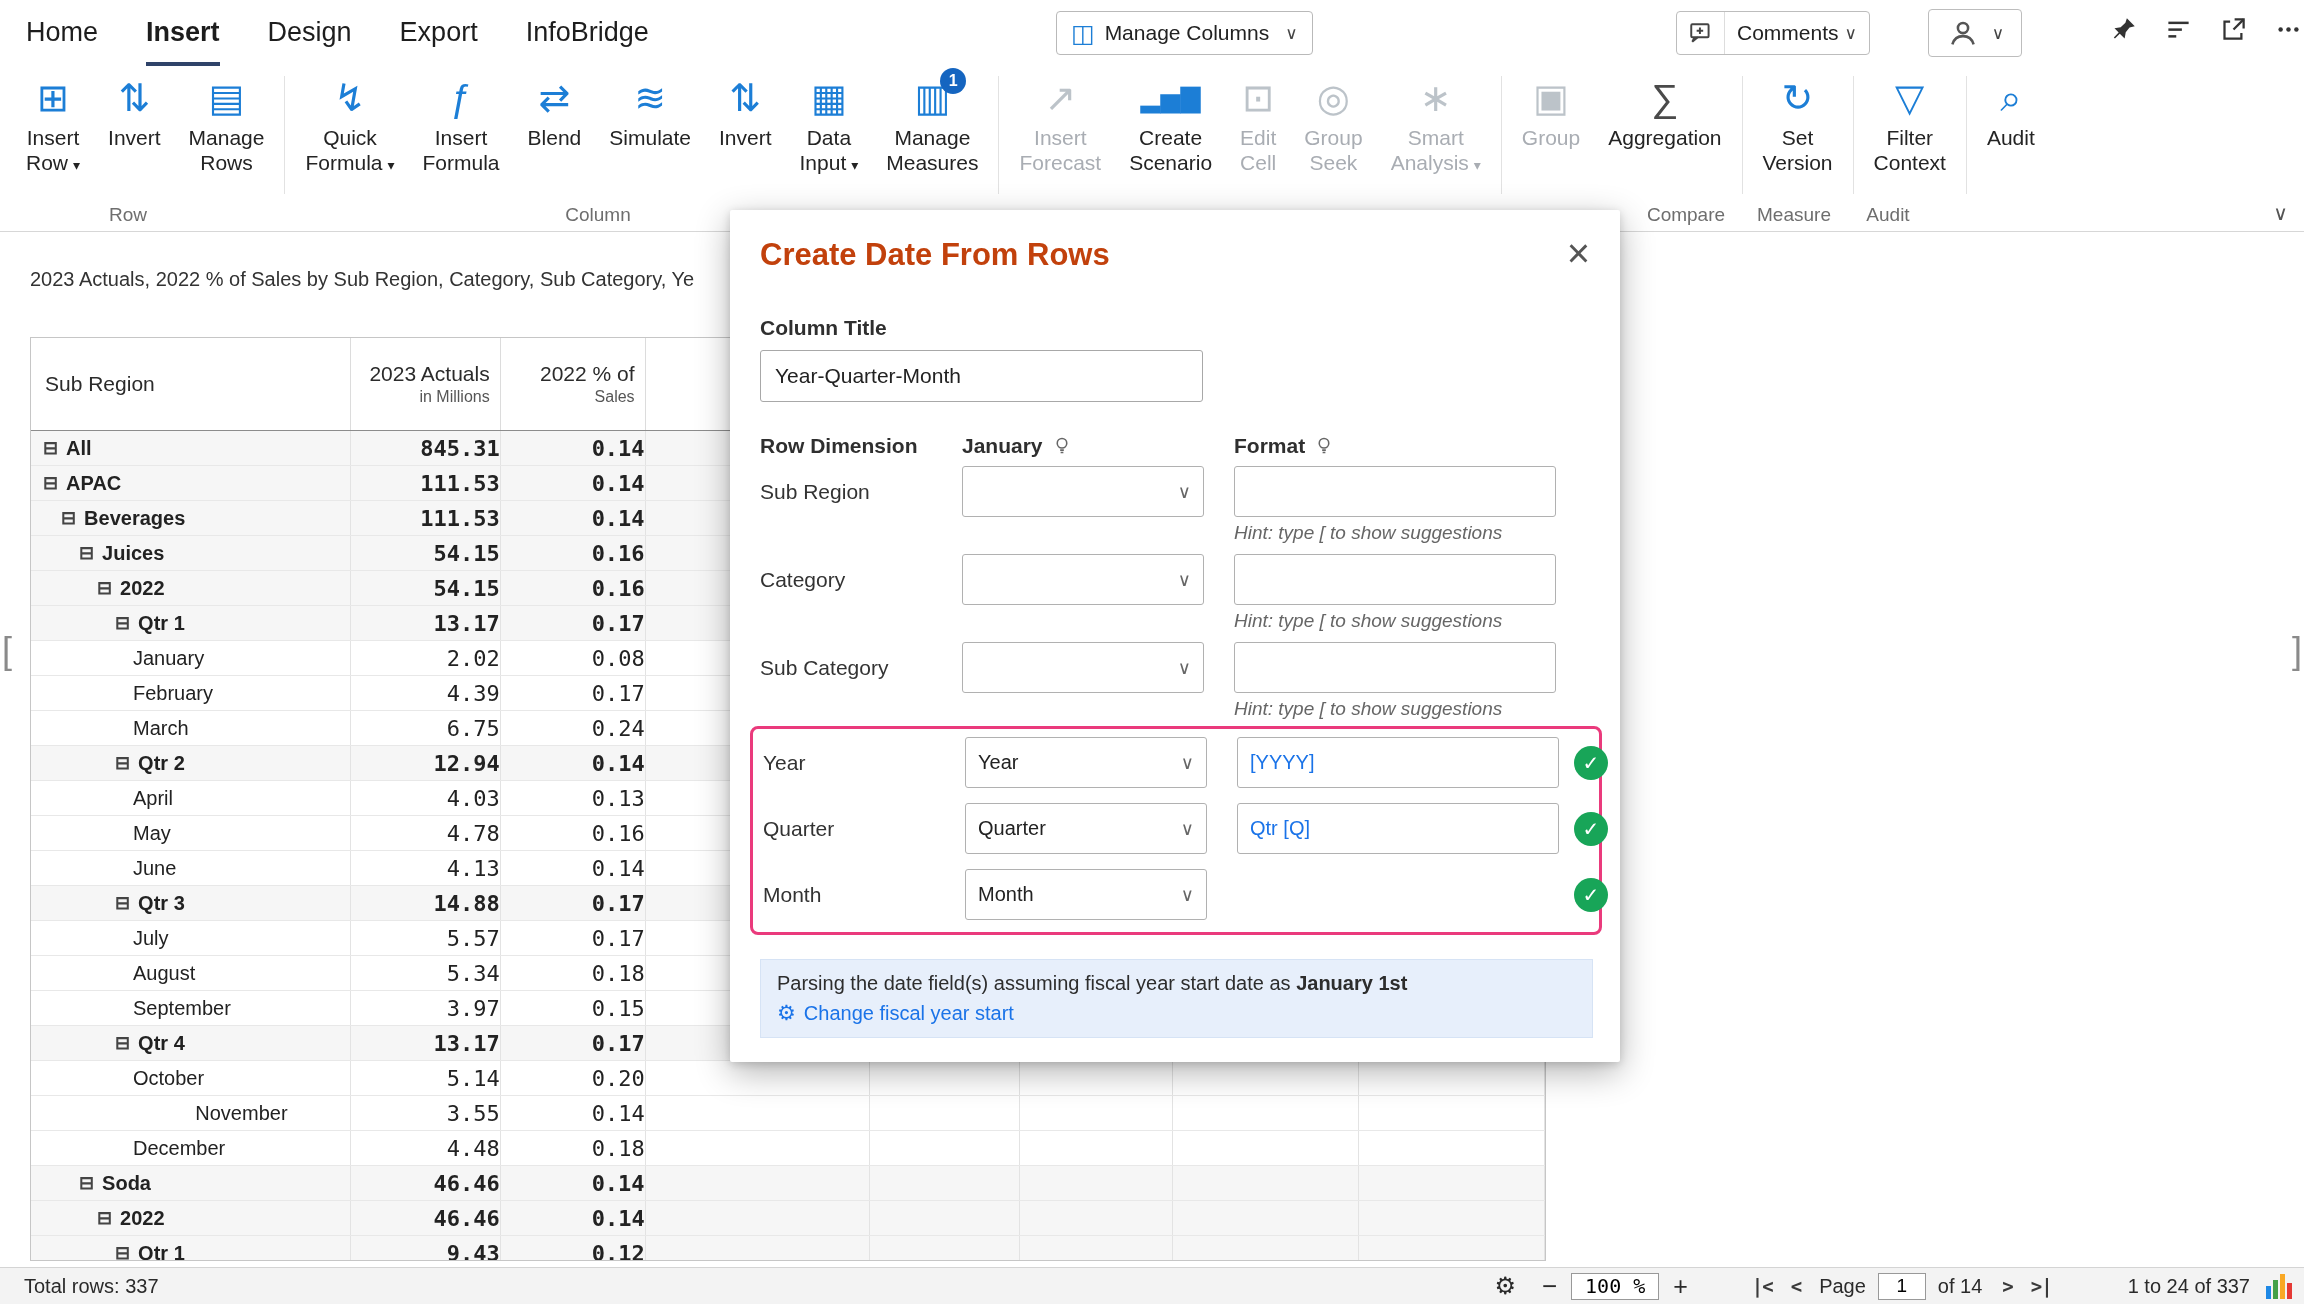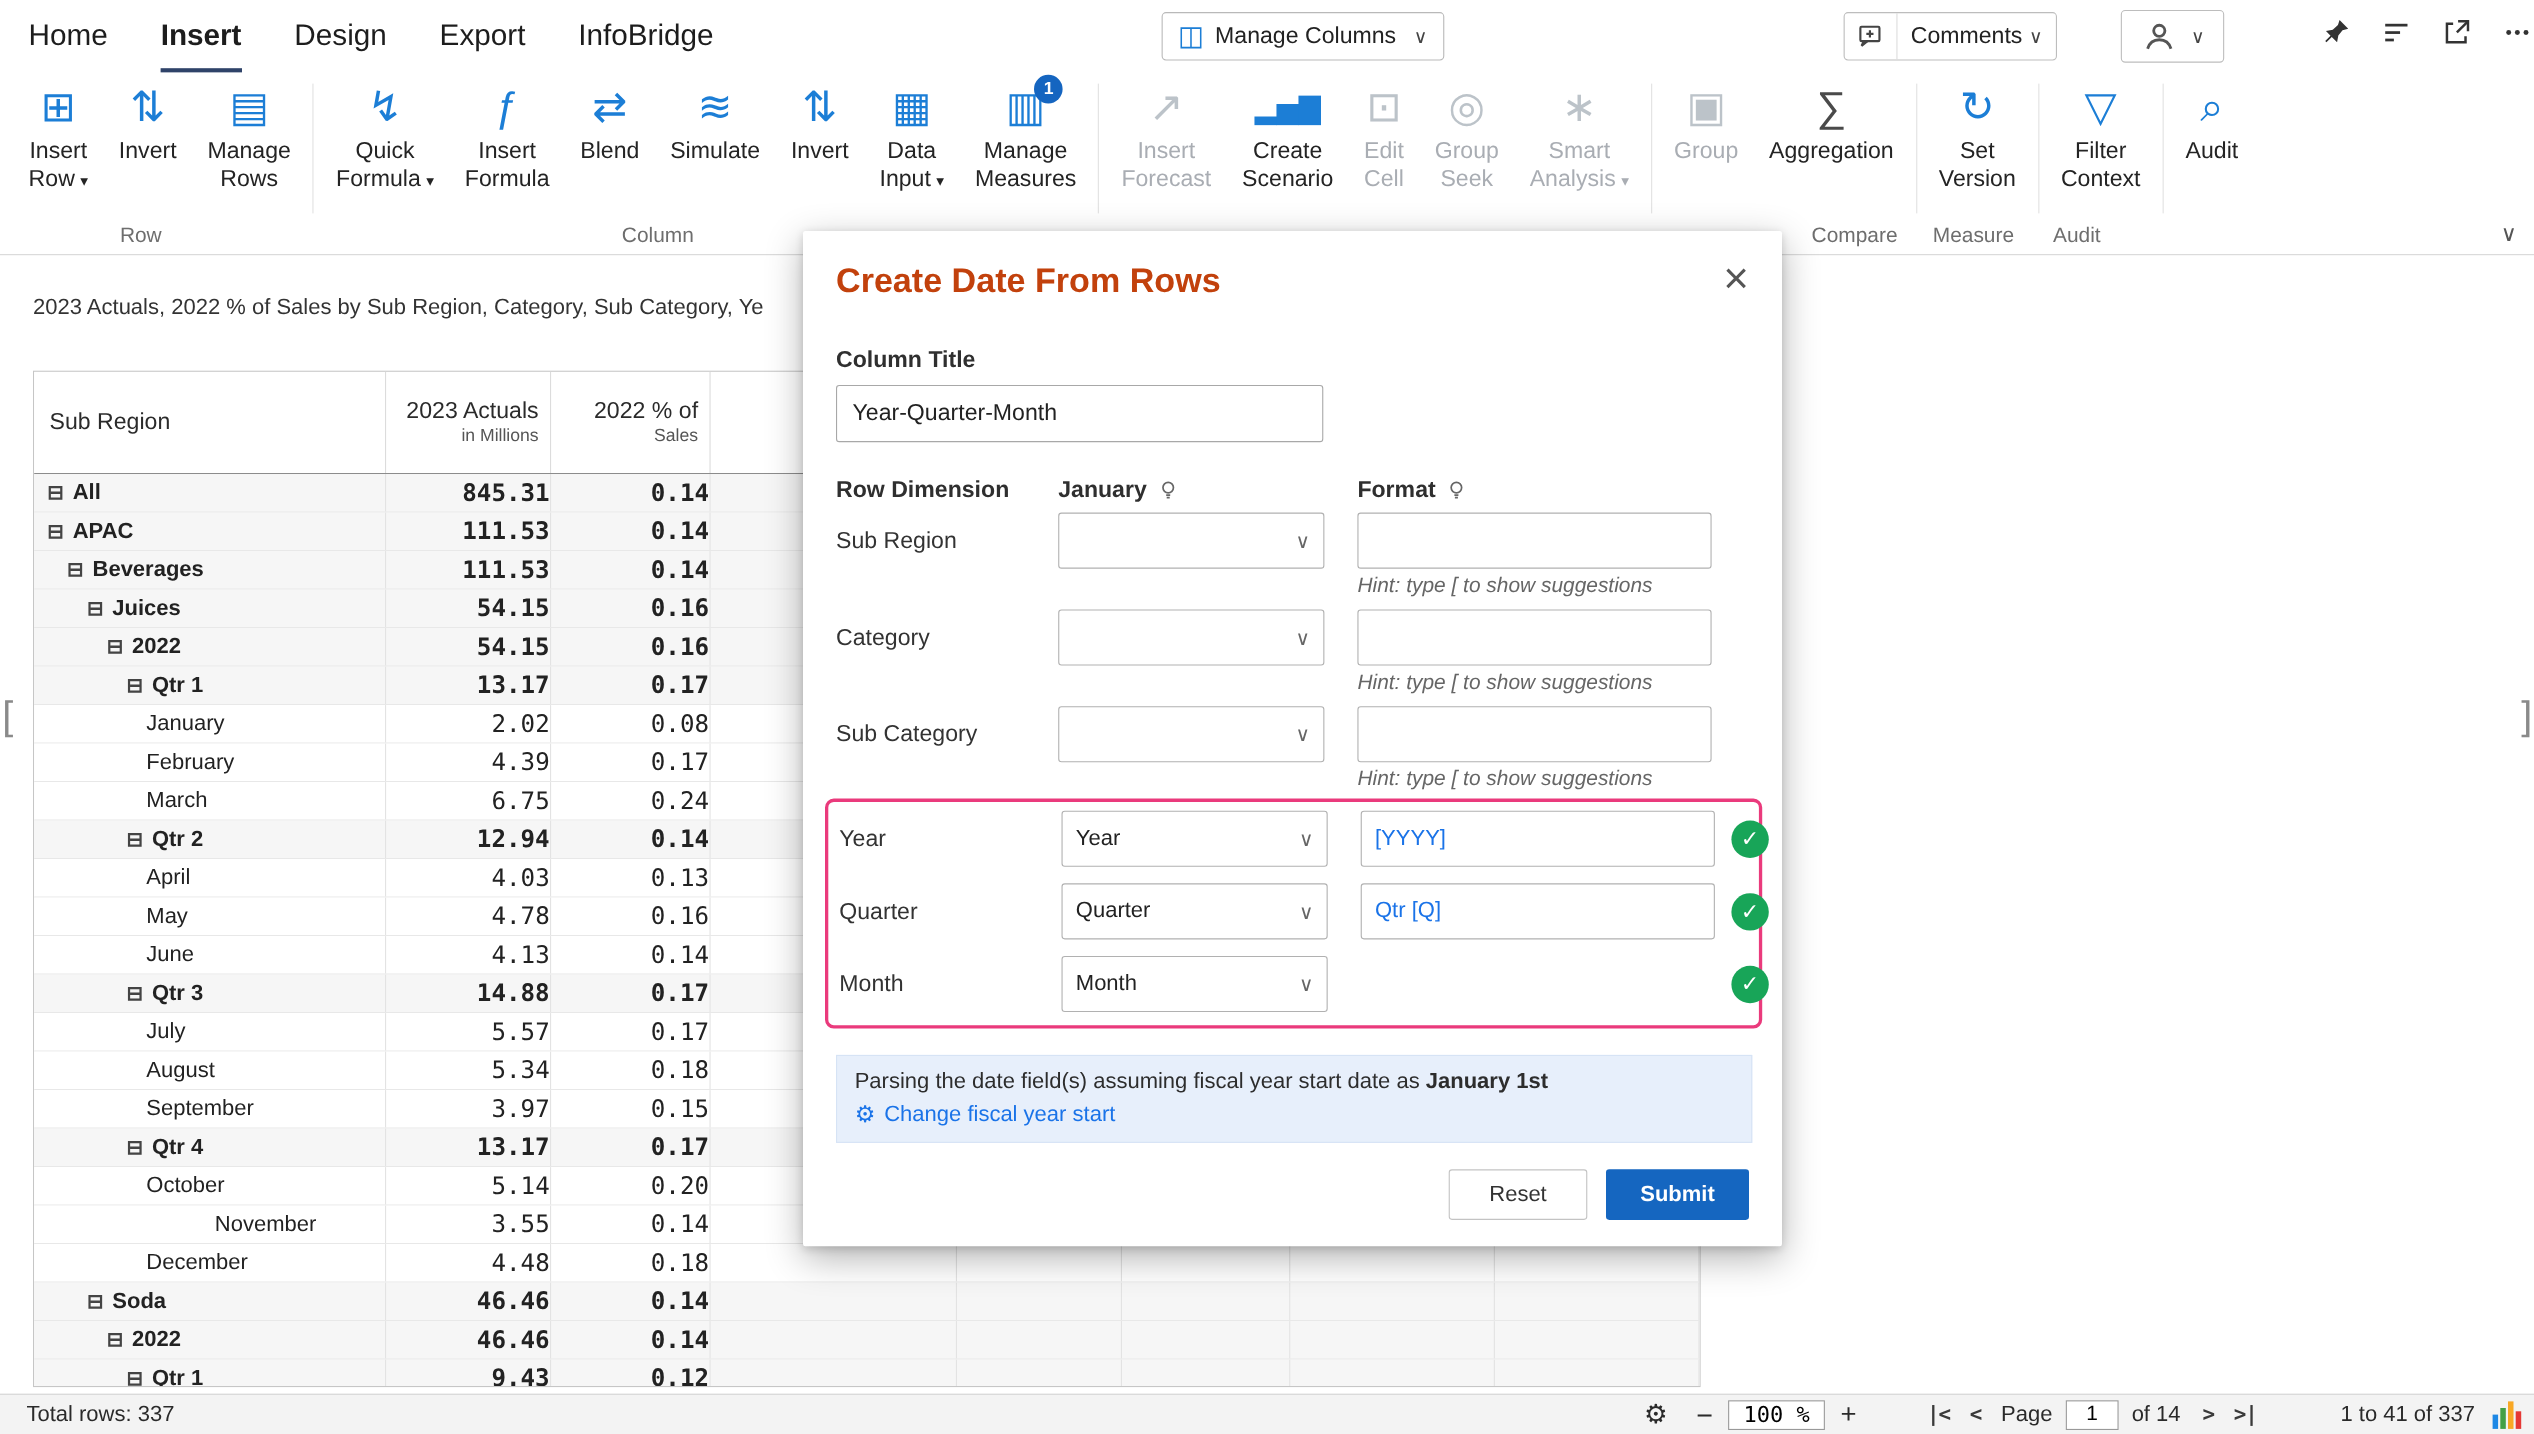--- a/index.html
+++ b/index.html
@@ -741,41 +741,37 @@
       </div>
 
     <div class="fiscal">
       <div><span>Parsing the date field(s) assuming fiscal year start date as </span><b>January 1st</b></div>
       <div class="fiscal-link">
         <span class="gear">⚙</span>
         <span>Change fiscal year start</span>
       </div>
     </div>
 
-    <div class="actions">
-      <button class="btn btn-reset">Reset</button>
-      <button class="btn btn-submit">Submit</button>
-    </div>
   </div>
 
   <div class="statusbar">
     <span class="sb-total">Total rows: 337</span>
     <div class="sb-right">
       <span class="sb-gear">⚙</span>
       <span class="sb-zoomout">−</span>
       <input class="sb-zoom" value="100 %" style="">
       <span class="sb-zoomin">+</span>
       <span class="sb-nav">|&lt;</span>
       <span class="sb-nav">&lt;</span>
       <span class="sb-pagelabel">Page</span>
       <input class="sb-pageinput" value="1" style="">
       <span class="sb-pageof">of 14</span>
       <span class="sb-nav">&gt;</span>
       <span class="sb-nav">&gt;|</span>
-      <span class="sb-range">1 to 41 of 337</span>
+      <span class="sb-range">1 to 24 of 337</span>
       <span class="sb-logo">
           <i class="b1"></i>
           <i class="b2"></i>
           <i class="b3"></i>
           <i class="b4"></i>
         </span>
     </div>
   </div>
 
 </div>

